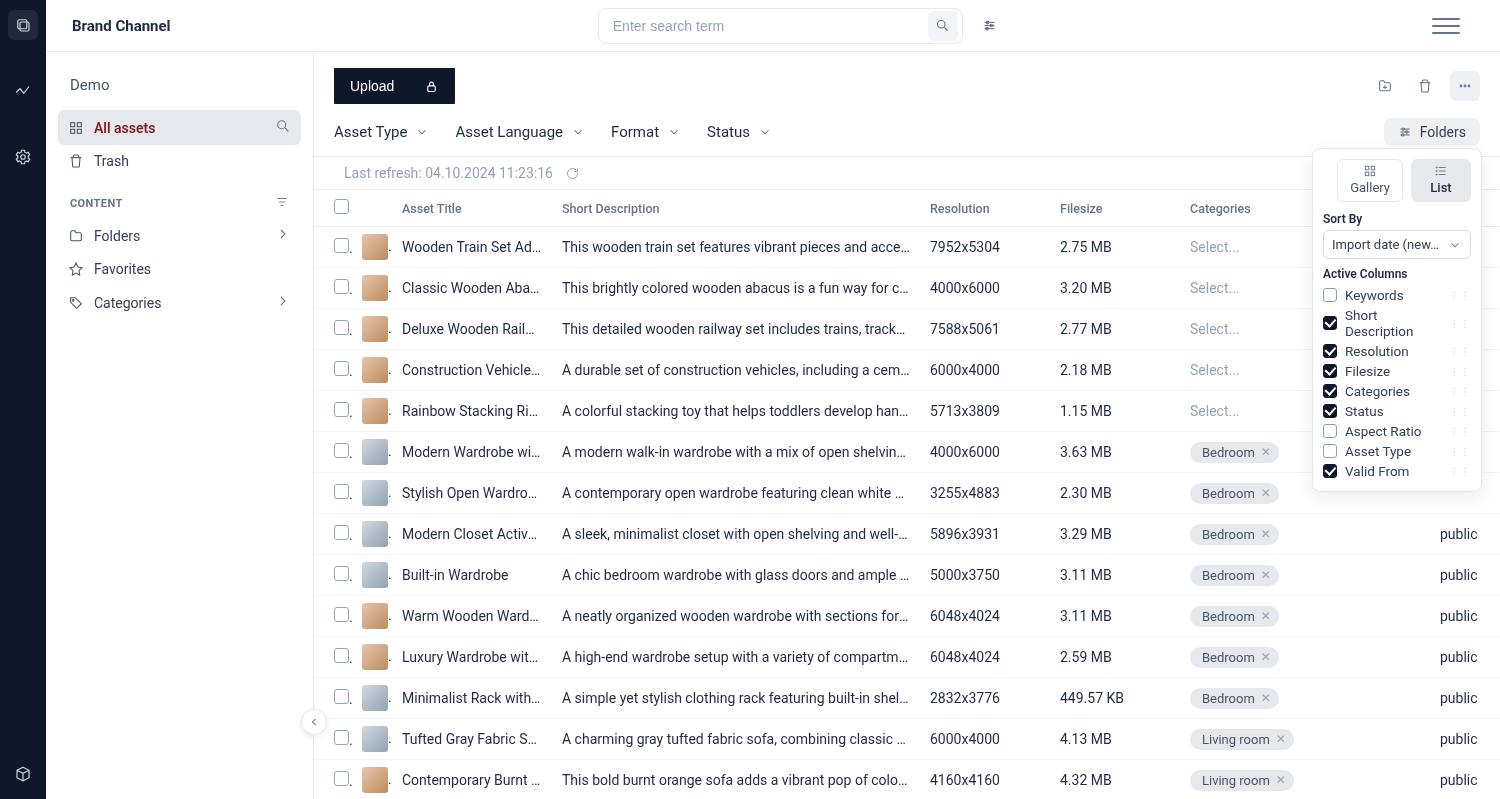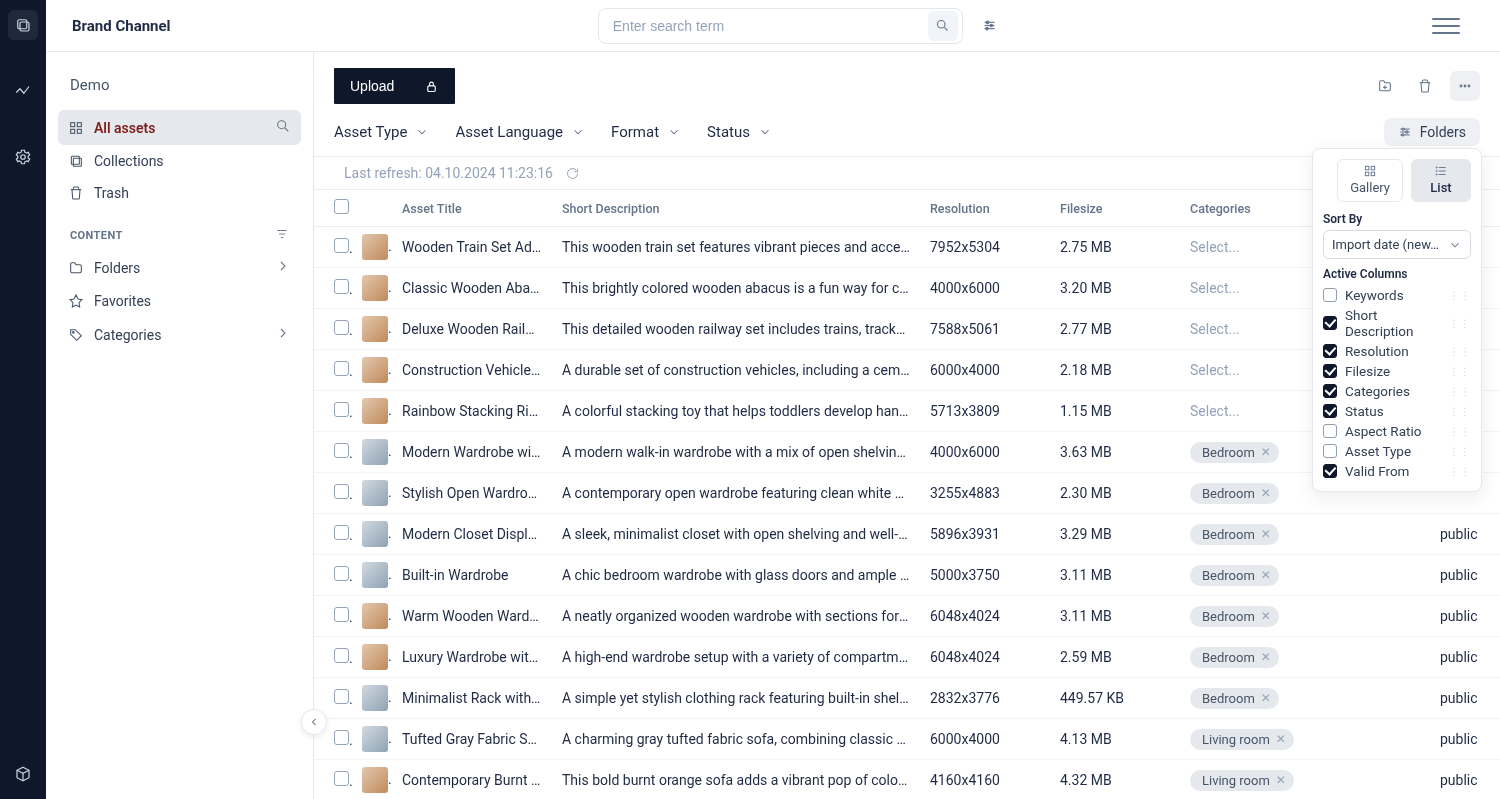--- a/index.html
+++ b/index.html
@@ -267,27 +267,20 @@
             <rect x="4" y="4" width="6" height="6"></rect>
             <rect x="14" y="4" width="6" height="6"></rect>
             <rect x="4" y="14" width="6" height="6"></rect>
             <rect x="14" y="14" width="6" height="6"></rect>
           </svg>
         <span>All assets</span>
         <span class="trail"><svg viewBox="0 0 24 24">
               <circle cx="10" cy="10" r="6"></circle>
               <line x1="15" y1="15" x2="20" y2="20"></line>
             </svg></span>
-      </div>
-      <div class="nav-item">
-        <svg viewBox="0 0 24 24">
-            <rect x="5" y="5" width="12" height="12" rx="1"></rect>
-            <rect x="8" y="8" width="12" height="12" rx="1"></rect>
-          </svg>
-        <span>Collections</span>
       </div>
       <div class="nav-item">
         <svg viewBox="0 0 24 24">
             <polyline points="4,7 20,7"></polyline>
             <path d="M8 7V5a2 2 0 0 1 2-2h4a2 2 0 0 1 2 2v2"></path>
             <path d="M6 7l1 13a1 1 0 0 0 1 1h8a1 1 0 0 0 1-1l1-13"></path>
           </svg>
         <span>Trash</span>
       </div>
 
@@ -512,21 +505,21 @@
                 <td>2.30 MB</td>
                 <td style="overflow: visible;"><span class="tag">
                     <span>Bedroom</span>
                     <span class="x">✕</span>
                   </span></td>
                 <td></td>
               </tr>
               <tr>
                 <td style="padding-left: 20px;"><span class="chk"></span></td>
                 <td><span class="thumb cool"></span></td>
-                <td>Modern Closet Display …</td>
+                <td>Modern Closet Active …</td>
                 <td>A sleek, minimalist closet with open shelving and well-arranged g…</td>
                 <td>5896x3931</td>
                 <td>3.29 MB</td>
                 <td style="overflow: visible;"><span class="tag">
                     <span>Bedroom</span>
                     <span class="x">✕</span>
                   </span></td>
                 <td>public</td>
               </tr>
               <tr>

